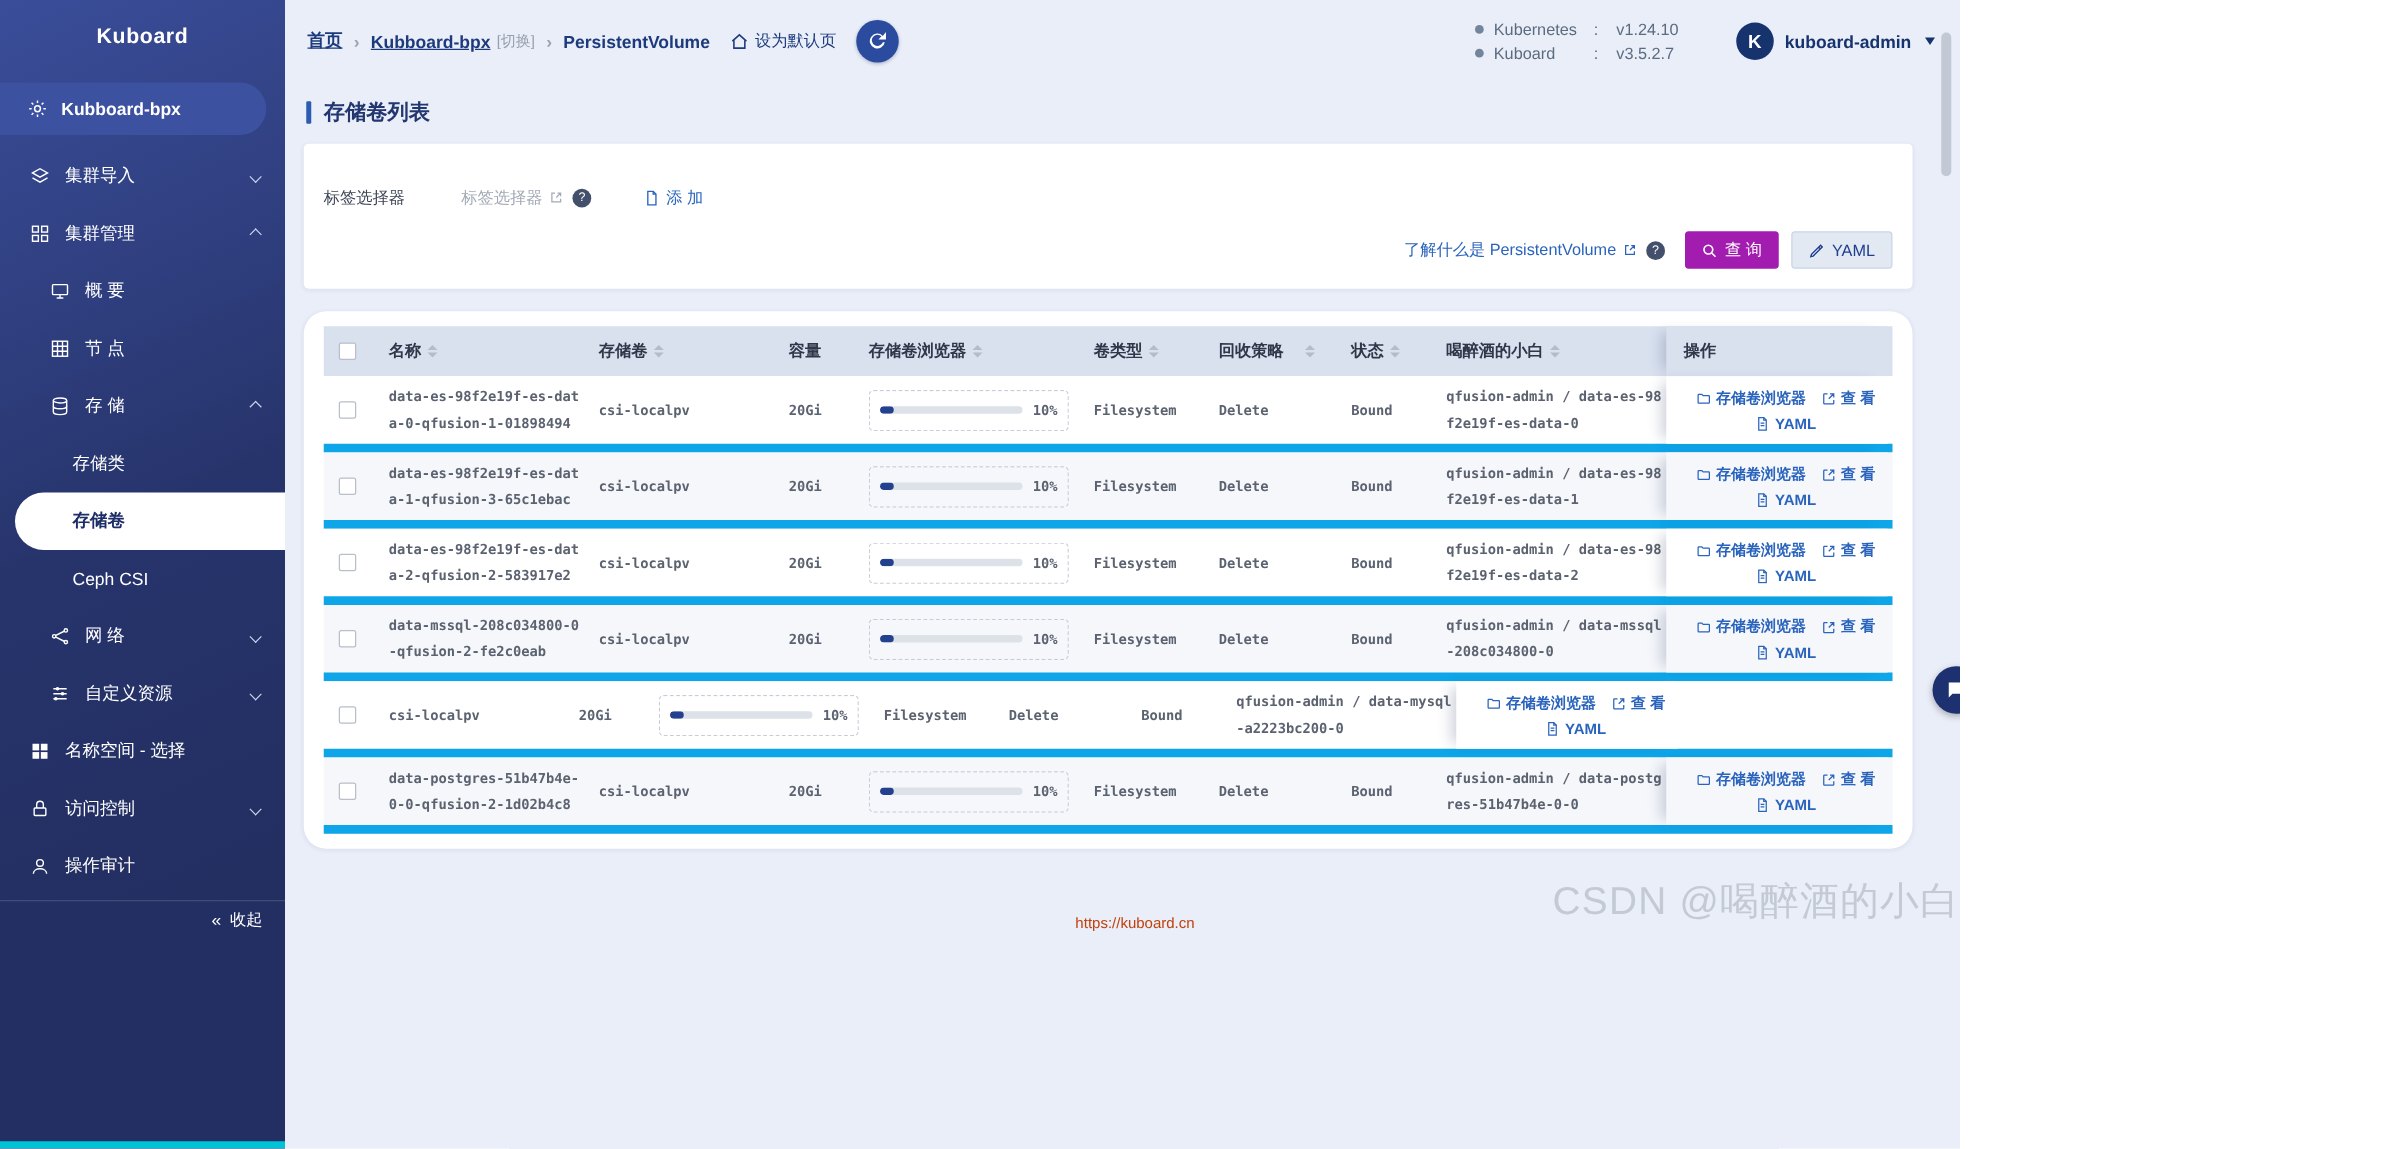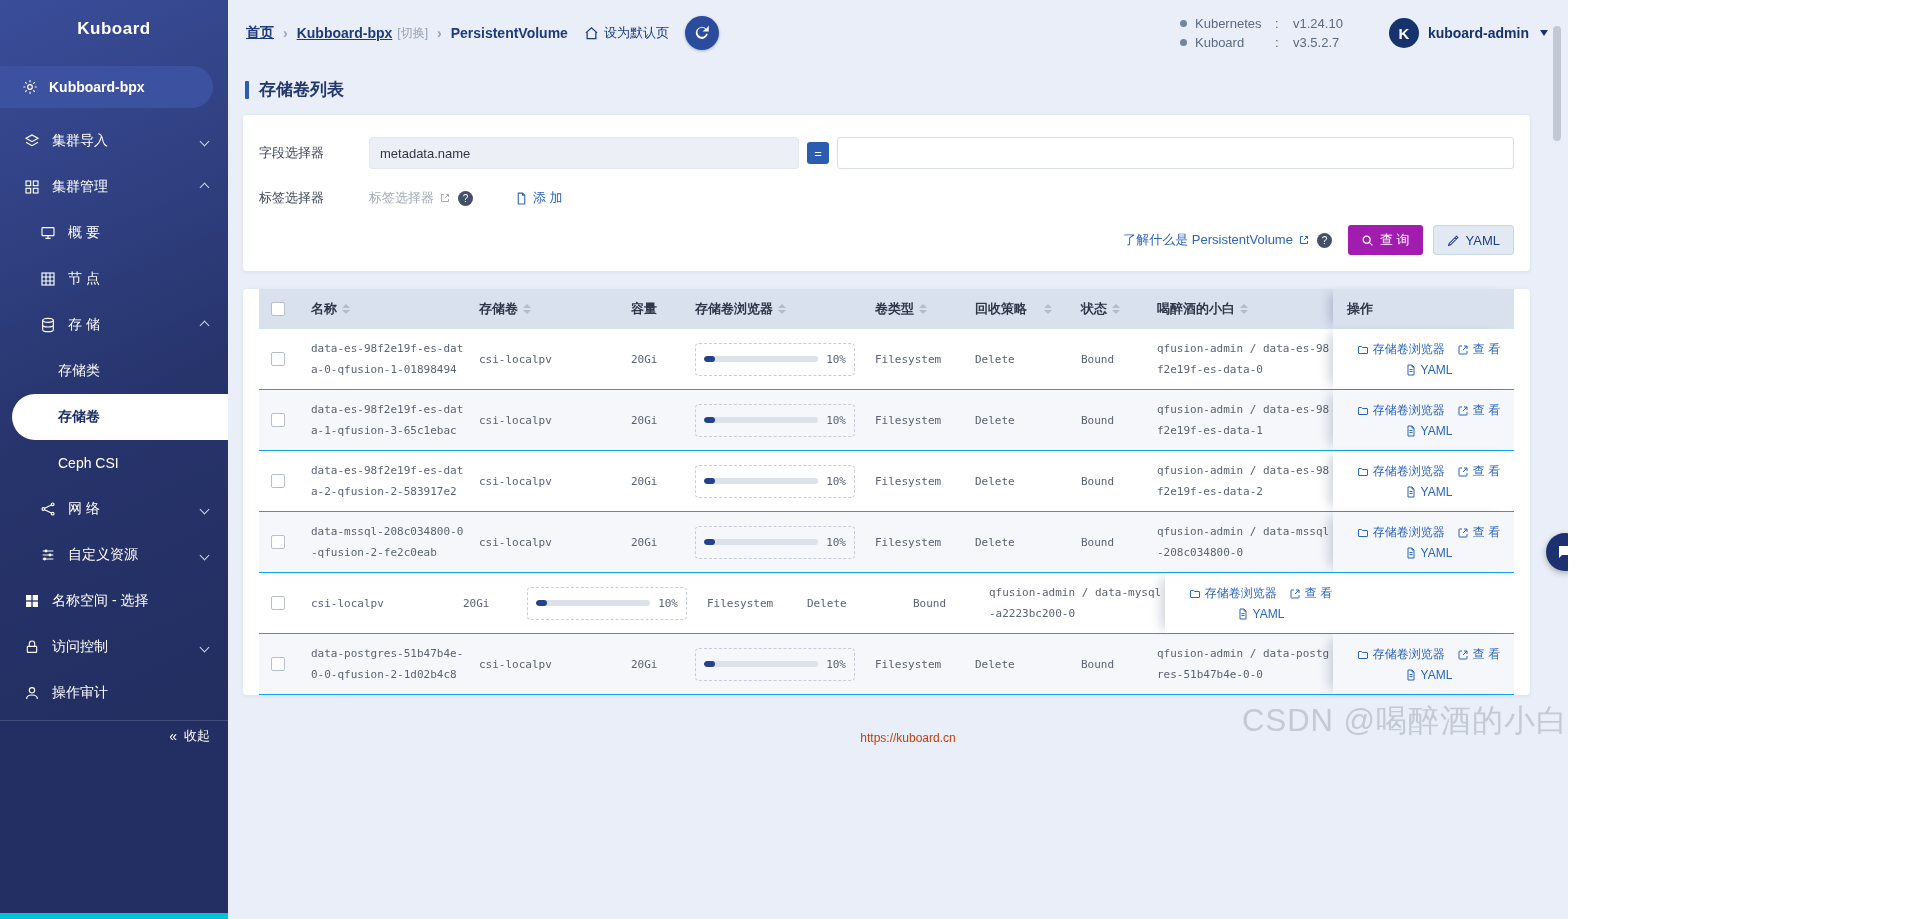--- a/index.html
+++ b/index.html
@@ -83,24 +83,24 @@
   .actions-row { justify-content:flex-end; gap:0; margin-top:18px; margin-bottom:0; }
   .learn-link { color:#2a64bd; font-size:13px; display:flex; align-items:center; gap:5px; cursor:pointer; }
   .learn-link svg { width:12px; height:12px; }
   .btn { height:30px; border-radius:3px; font-size:13px; display:flex; align-items:center; gap:6px;
     padding:0 13px; border:none; cursor:pointer; }
   .btn svg { width:13px; height:13px; }
   .btn.primary { background:#a21caf; color:#fff; margin-left:16px; }
   .btn.light { background:#e3e9f3; color:#1f3e8e; border:1px solid #c9d4e6; margin-left:10px; }
 
   
-  .table-card { margin-top:18px; padding:0 16px; position:relative; }
+  .table-card { margin-top:18px; padding:12px 16px; position:relative;border-radius:18px; }
   .thead { display:flex; background:#d9e1ef; height:40px; font-size:13px; font-weight:bold; color:#2f3748; }
   .th { display:flex; align-items:center; padding-left:14px; }
-  .tr { display:flex; min-height:61px; border-bottom:1px solid #0ea5e9; background:#fff; }
+  .tr { display:flex; min-height:61px; border-bottom:7px solid #0ea5e9; background:#fff;font-weight:bold; }
   .tr.alt { background:#f5f7fb; }
   .td { display:flex; align-items:center; padding-left:14px; overflow:hidden; }
   .mono { font-family:"DejaVu Sans Mono",monospace; font-size:11px; color:#5b6270; line-height:21px; }
 
   .col-check { flex:0 0 38px; justify-content:center; padding-left:0; }
   .col-name { flex:0 0 168px; }
   .col-sc { flex:0 0 152px; }
   .col-cap { flex:0 0 64px; }
   .col-browser { flex:0 0 180px; }
   .col-type { flex:0 0 100px; }
@@ -332,26 +332,20 @@
       </header>
 
       <div class="content">
 
         <div class="page-title-row">
           <span class="tbar"></span>
           <span>存储卷列表</span>
         </div>
 
         <section class="card filter-card">
-          <div class="frow">
-            <span class="flabel">字段选择器</span>
-            <input class="inp grey" value="metadata.name" style="">
-            <button class="op-btn">=</button>
-            <input class="inp white" value="" style="">
-          </div>
           <div class="frow" style="margin-top:20px;">
             <span class="flabel">标签选择器</span>
             <span class="grey-link">
               <span>标签选择器</span>
               <svg viewBox="0 0 24 24" fill="none" stroke="#a3a9b7" stroke-width="2">
                   <path d="M14 5h5v5M19 5l-7 7M19 14v5H5V5h5"></path>
                 </svg>
             </span>
             <span class="qbadge">?</span>
             <a class="add-link">

